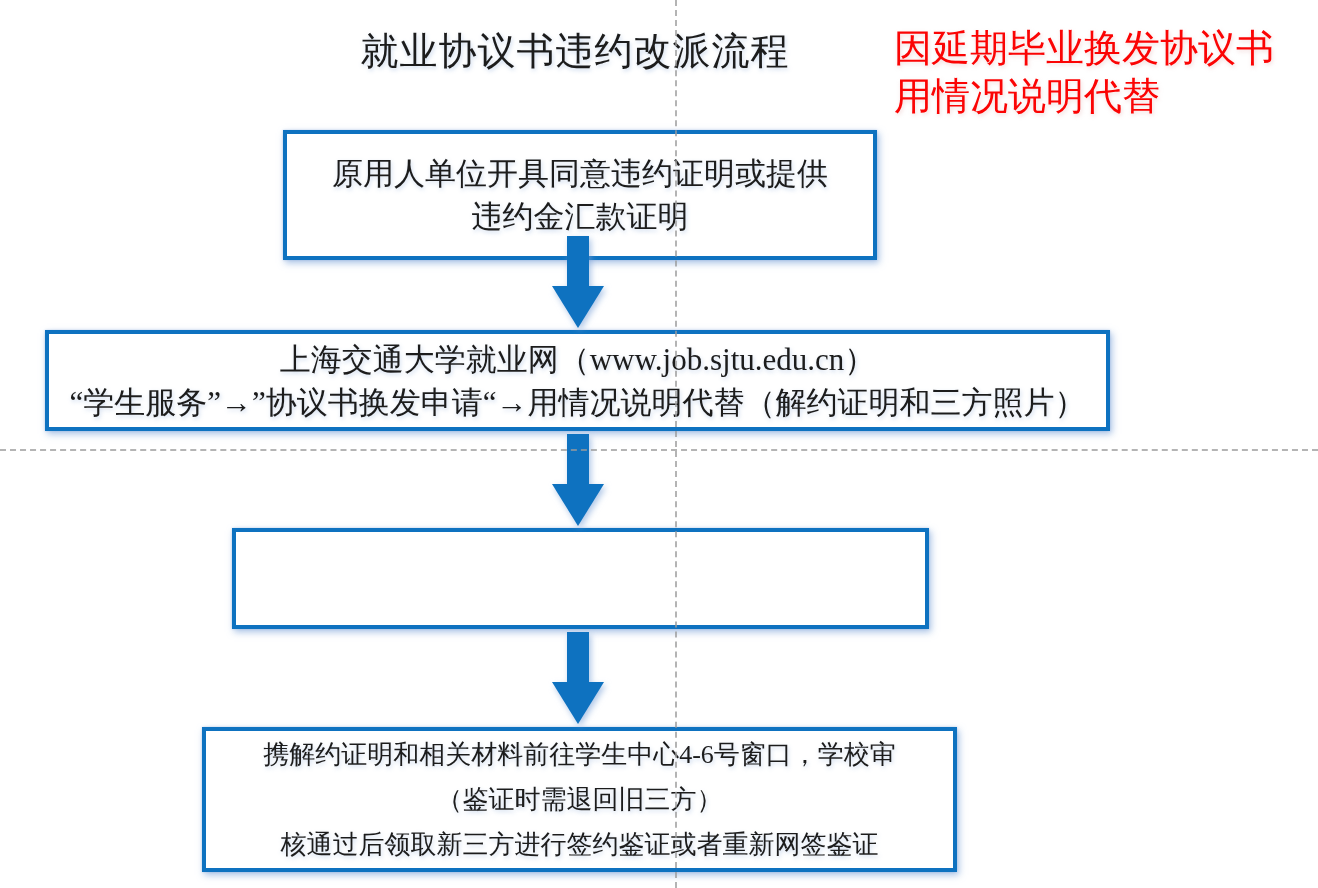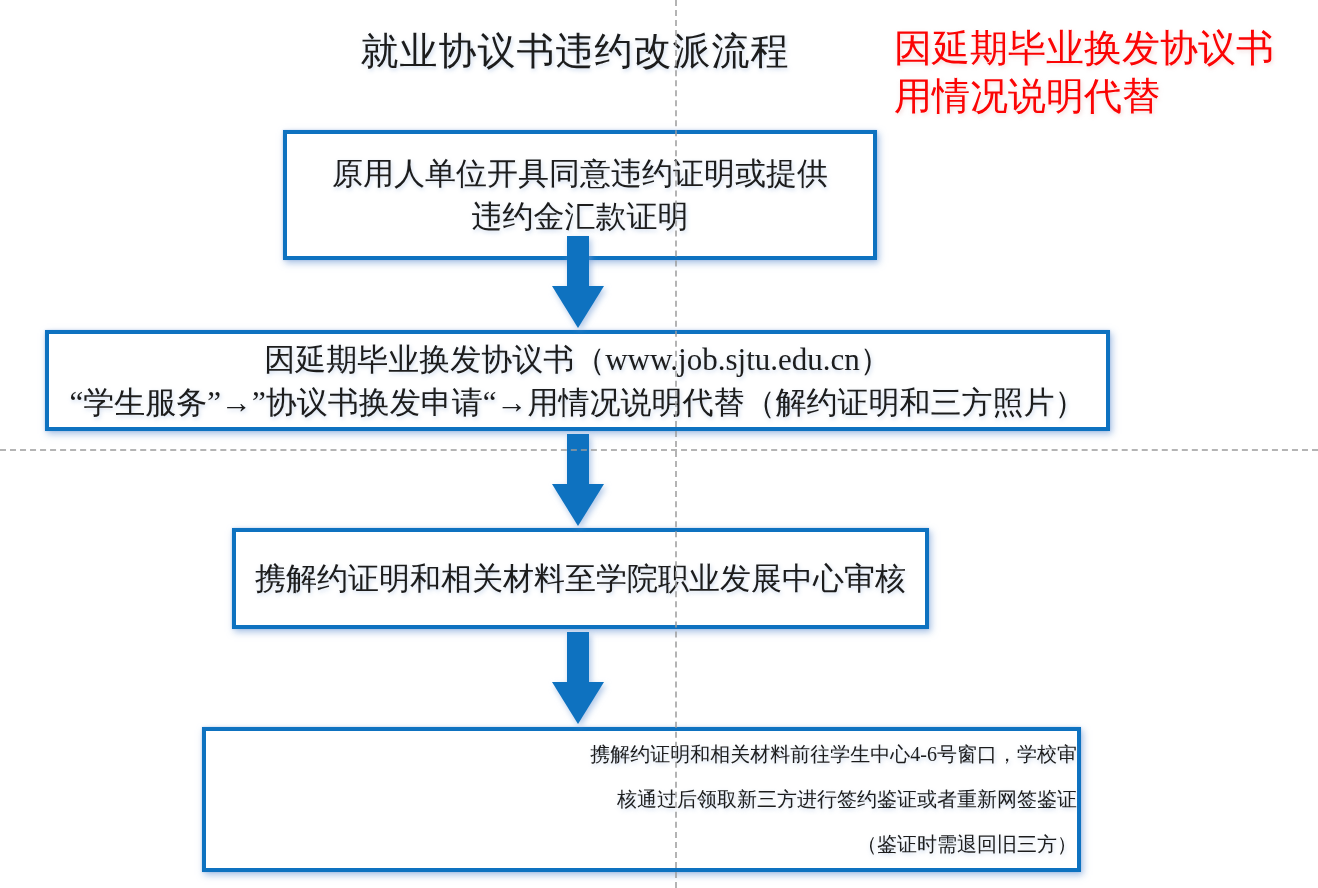--- a/index.html
+++ b/index.html
@@ -69,21 +69,21 @@
     box-shadow: 2px 3px 7px rgba(120,160,215,.65), 0 0 2px rgba(120,160,215,.4);
     z-index: 3;
   }
   .box .line {
     white-space: nowrap;
     text-shadow: 1px 2px 4px rgba(140,170,215,.45);
   }
   .box1 { left: 283px; top: 130px; width: 594px; height: 130px; }
   .box2 { left: 45px;  top: 330px; width: 1065px; height: 101px; }
   .box3 { left: 232px; top: 528px; width: 697px; height: 101px; }
-  .box4 { left: 202px; top: 727px; width: 879px; height: 145px; font-size: 20px; line-height: 45px; align-items: flex-end; }
+  .box4 { left: 202px; top: 727px; width: 755px; height: 145px; font-size: 26px; line-height: 45px; }
 
   
   .arrow {
     position: absolute;
     left: 552px;
     width: 52px;
     z-index: 4;
     filter: drop-shadow(2px 3px 3px rgba(120,160,215,.6));
   }
   .arrow .shaft {
@@ -118,40 +118,39 @@
     <div class="line">原用人单位开具同意违约证明或提供</div>
     <div class="line">违约金汇款证明</div>
   </div>
 
   <div class="arrow arrow1">
     <div class="shaft"></div>
     <div class="head"></div>
   </div>
 
   <div class="box box2">
-    <div class="line">因延期毕业换发协议书（www.job.sjtu.edu.cn）</div>
+    <div class="line">上海交通大学就业网（www.job.sjtu.edu.cn）</div>
     <div class="line">“学生服务”→”协议书换发申请“→用情况说明代替（解约证明和三方照片）</div>
   </div>
 
   <div class="arrow arrow2">
     <div class="shaft"></div>
     <div class="head"></div>
   </div>
 
   <div class="box box3">
-    <div class="line">携解约证明和相关材料至学院职业发展中心审核</div>
   </div>
 
   <div class="arrow arrow3">
     <div class="shaft"></div>
     <div class="head"></div>
   </div>
 
   <div class="box box4">
     <div class="line">携解约证明和相关材料前往学生中心4-6号窗口，学校审</div>
+    <div class="line">（鉴证时需退回旧三方）</div>
     <div class="line">核通过后领取新三方进行签约鉴证或者重新网签鉴证</div>
-    <div class="line">（鉴证时需退回旧三方）</div>
   </div>
 
   <div class="guide v"></div>
   <div class="guide h"></div>
 
 </div>
 
 </body></html>

